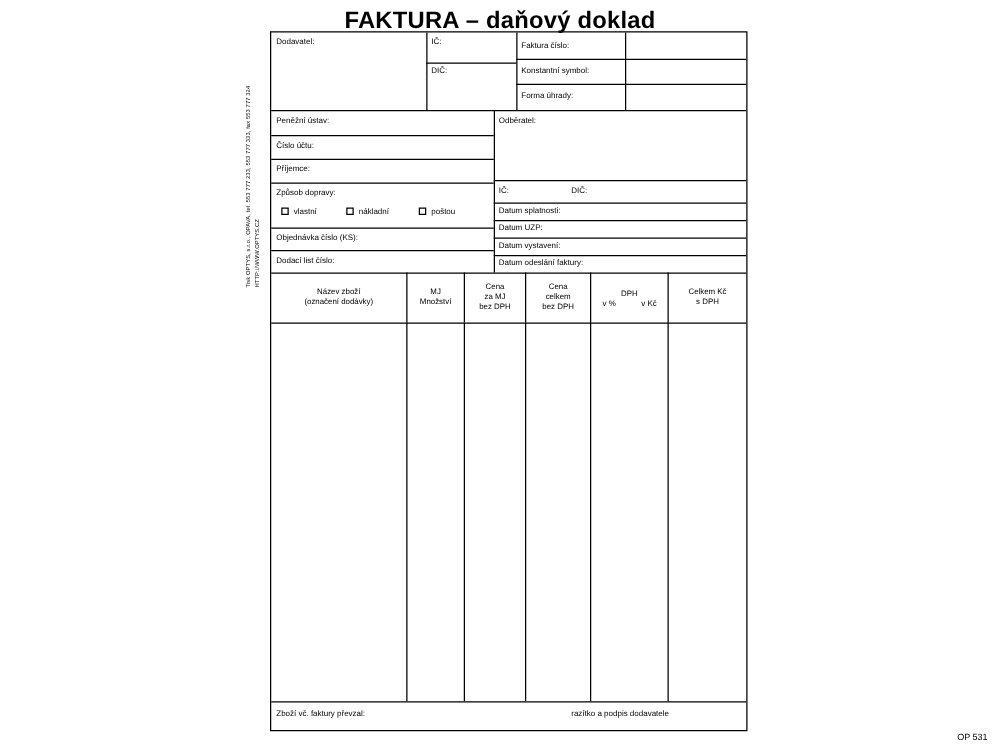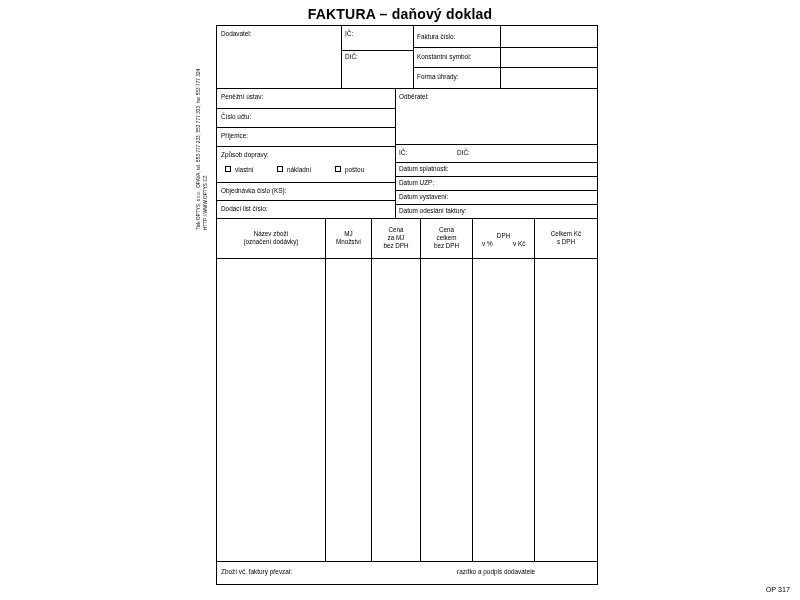--- a/index.html
+++ b/index.html
@@ -23,21 +23,21 @@
     height: 600px;
   }
 
   
   #title {
     position: absolute;
     left: 0;
     top: 6px;
     width: 800px;
     text-align: center;
-    font-size: 14px;
+    font-size: 19px;
     font-weight: bold;
     letter-spacing: 0.2px;
   }
 
   
   #form {
     position: absolute;
     left: 216px;
     top: 25px;
     width: 382px;
@@ -231,15 +231,15 @@
     <div class="vline" style="left:203px; top:232px; height:303px;"></div>
     <div class="vline" style="left:255px; top:232px; height:303px;"></div>
     <div class="vline" style="left:317px; top:232px; height:303px;"></div>
 
     <div class="hline" style="left:0; top:535px; width:380px;"></div>
     <div class="lbl" style="left:4px; top:543px;">Zboží vč. faktury  převzal:</div>
     <div class="lbl" style="left:240px; top:543px;">razítko  a  podpis dodavatele</div>
 
   </div>
 
-  <div id="opcode">OP 317</div>
+  <div id="opcode">OP 531</div>
 
 </div>
 
 </body></html>

